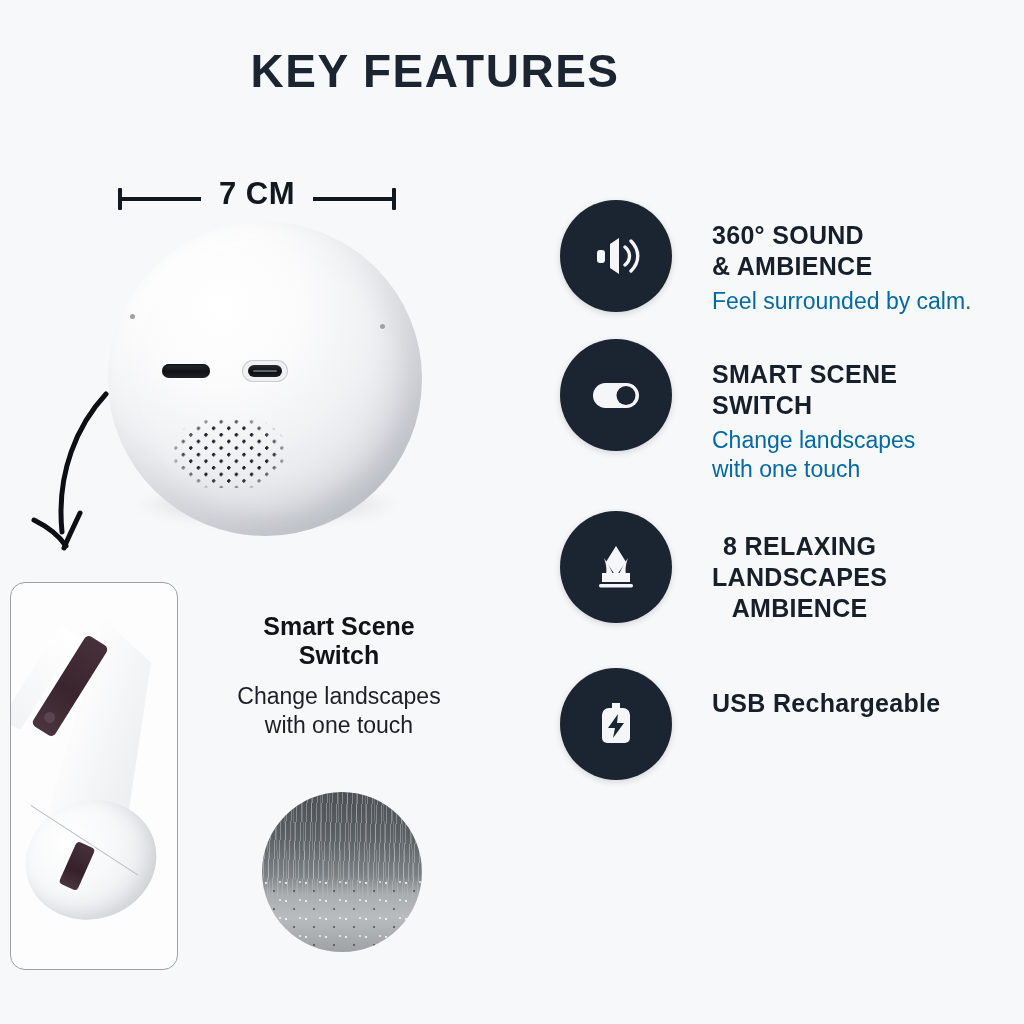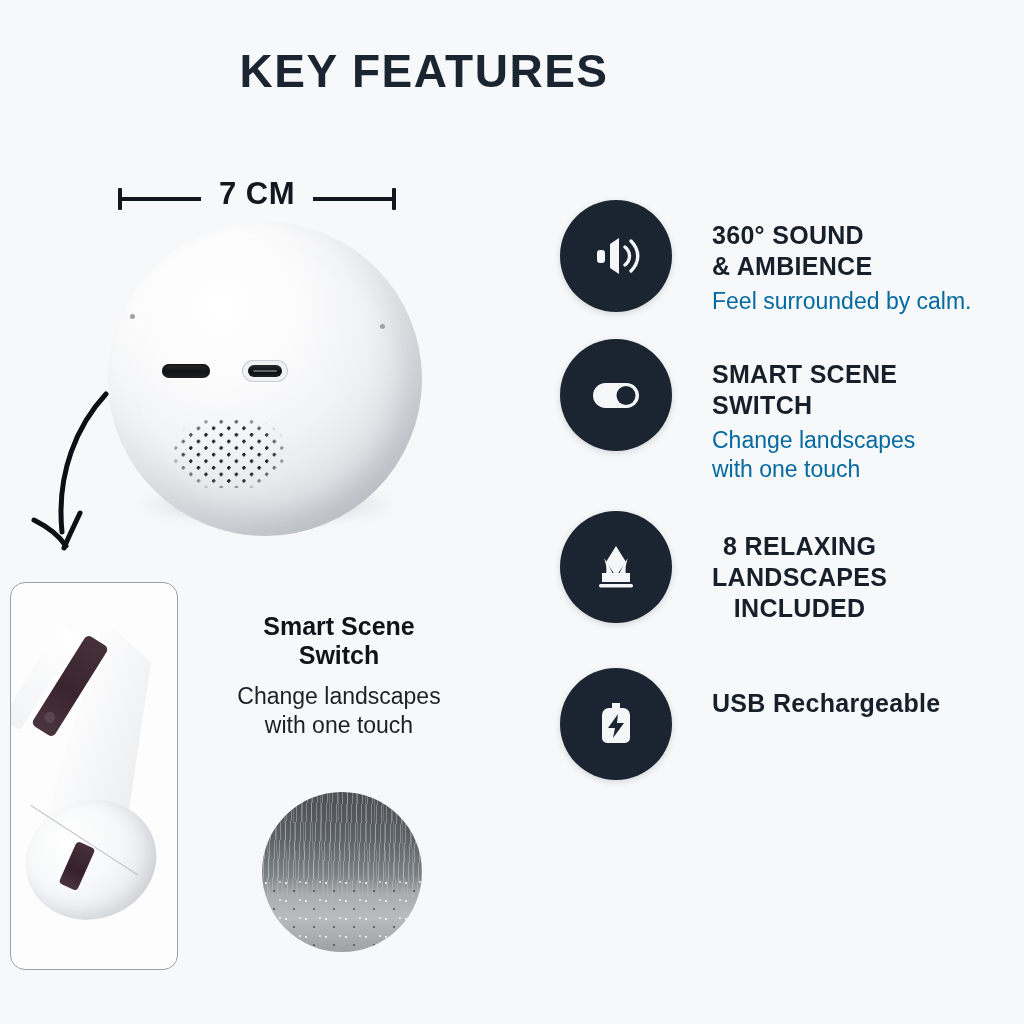--- a/index.html
+++ b/index.html
@@ -12,20 +12,21 @@
     position:relative;
   }
   #stage{position:absolute;inset:0;width:1024px;height:1024px;}
 
   
   .title{
     position:absolute;left:0;top:44px;width:848px;
     text-align:center;
     font-size:46px;font-weight:bold;letter-spacing:1.5px;
     color:#1b2531;
+    padding-left:11px;
   }
 
   
   .dimwrap{position:absolute;left:118px;top:176px;width:278px;height:44px;}
   .dim-cap{position:absolute;top:12px;width:4px;height:22px;background:#111820;border-radius:1px;}
   .dim-cap.l{left:0;}
   .dim-cap.r{right:0;}
   .dim-bar{position:absolute;top:21px;height:4px;background:#111820;}
   .dim-bar.l{left:3px;width:80px;}
   .dim-bar.r{right:3px;width:80px;}
@@ -275,21 +276,21 @@
           <path d="M17 20 C20 28, 20 34, 18 42 L29 42 L21 26 Z" fill="#f4f6f8"></path>
           <path d="M41 20 C38 28, 38 34, 40 42 L29 42 L37 26 Z" fill="#f4f6f8"></path>
           <rect x="15" y="35" width="28" height="9" fill="#f4f6f8"></rect>
           <rect x="12" y="46" width="34" height="3.4" rx="1.6" fill="#f4f6f8"></rect>
         </svg>
       </div>
       <div class="txt">
         <h3>
           <span>8 RELAXING</span><br>
           <span>LANDSCAPES</span><br>
-          <span>INCLUDED</span>
+          <span>AMBIENCE</span>
         </h3>
       </div>
     </div>
 
     <div class="feat f4">
       <div class="badge">
         <svg width="58" height="58" viewBox="0 0 58 58" fill="none">
           <path d="M25 8 h8 v5 h3 a7 7 0 0 1 7 7 v23 a5 5 0 0 1 -5 5 h-18 a5 5 0 0 1 -5 -5 v-23 a7 7 0 0 1 7 -7 h3 z" fill="#f4f6f8"></path>
           <path d="M31 19 L21 33 L28 33 L26 43 L37 28 L30 28 Z" fill="#1b2531"></path>
         </svg>

